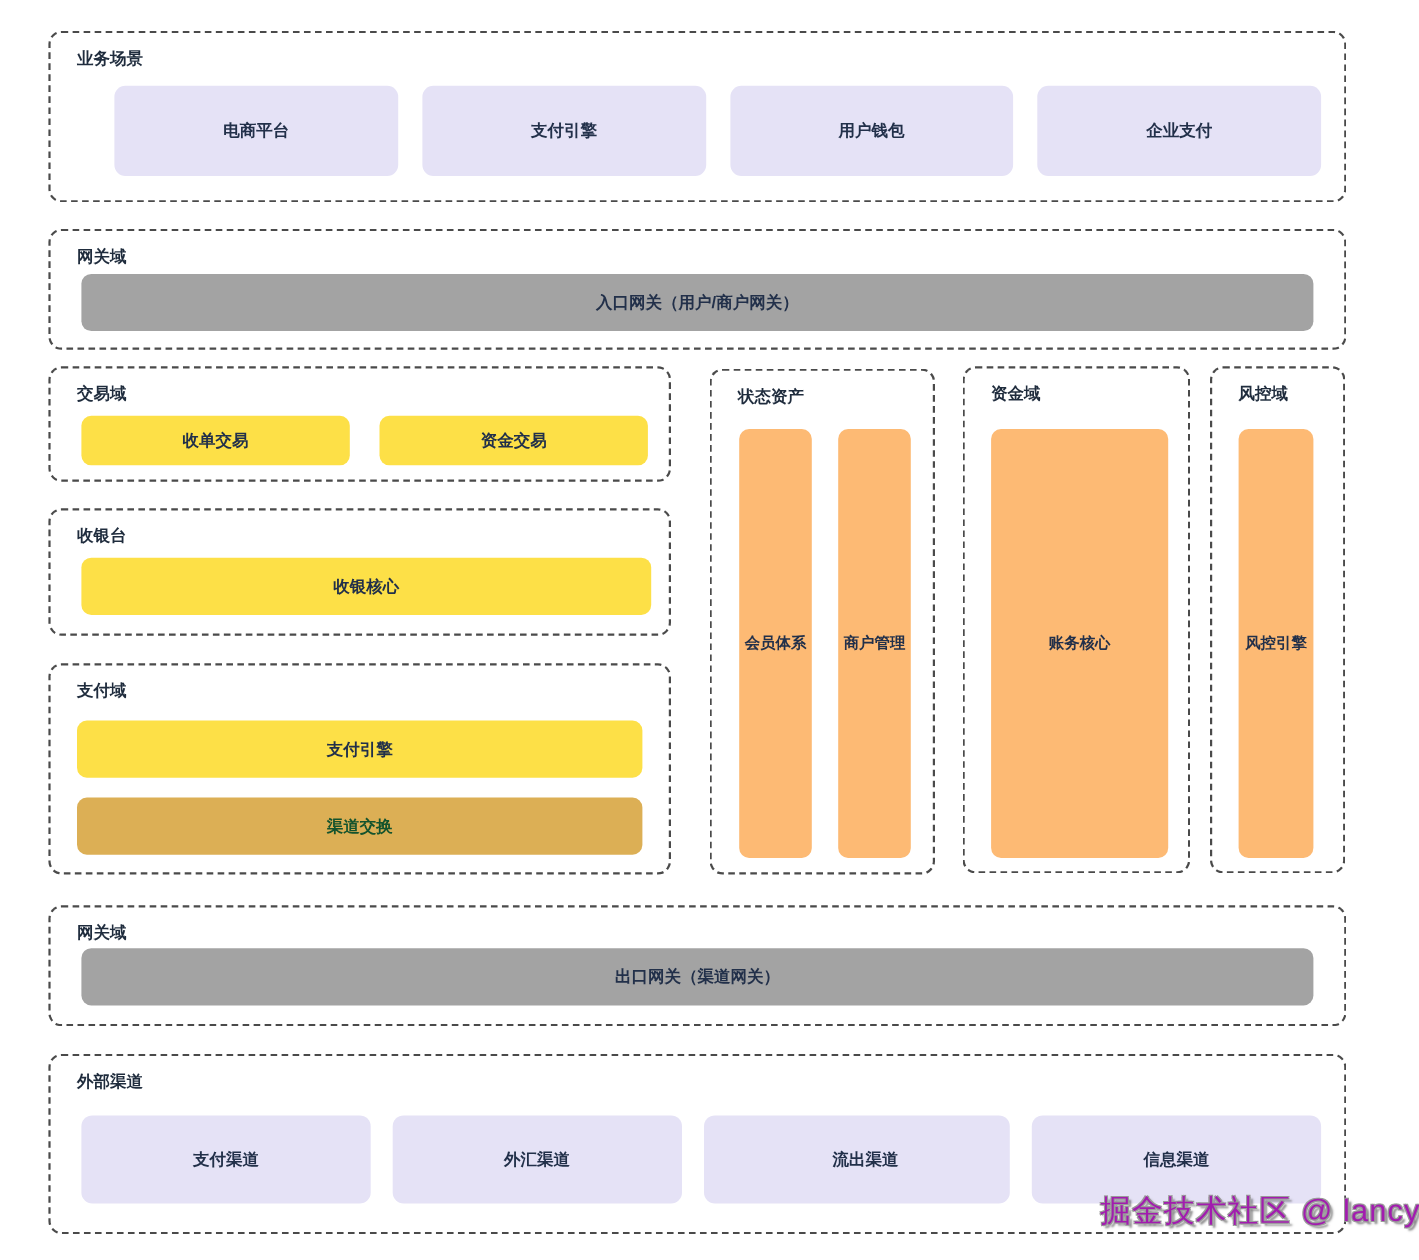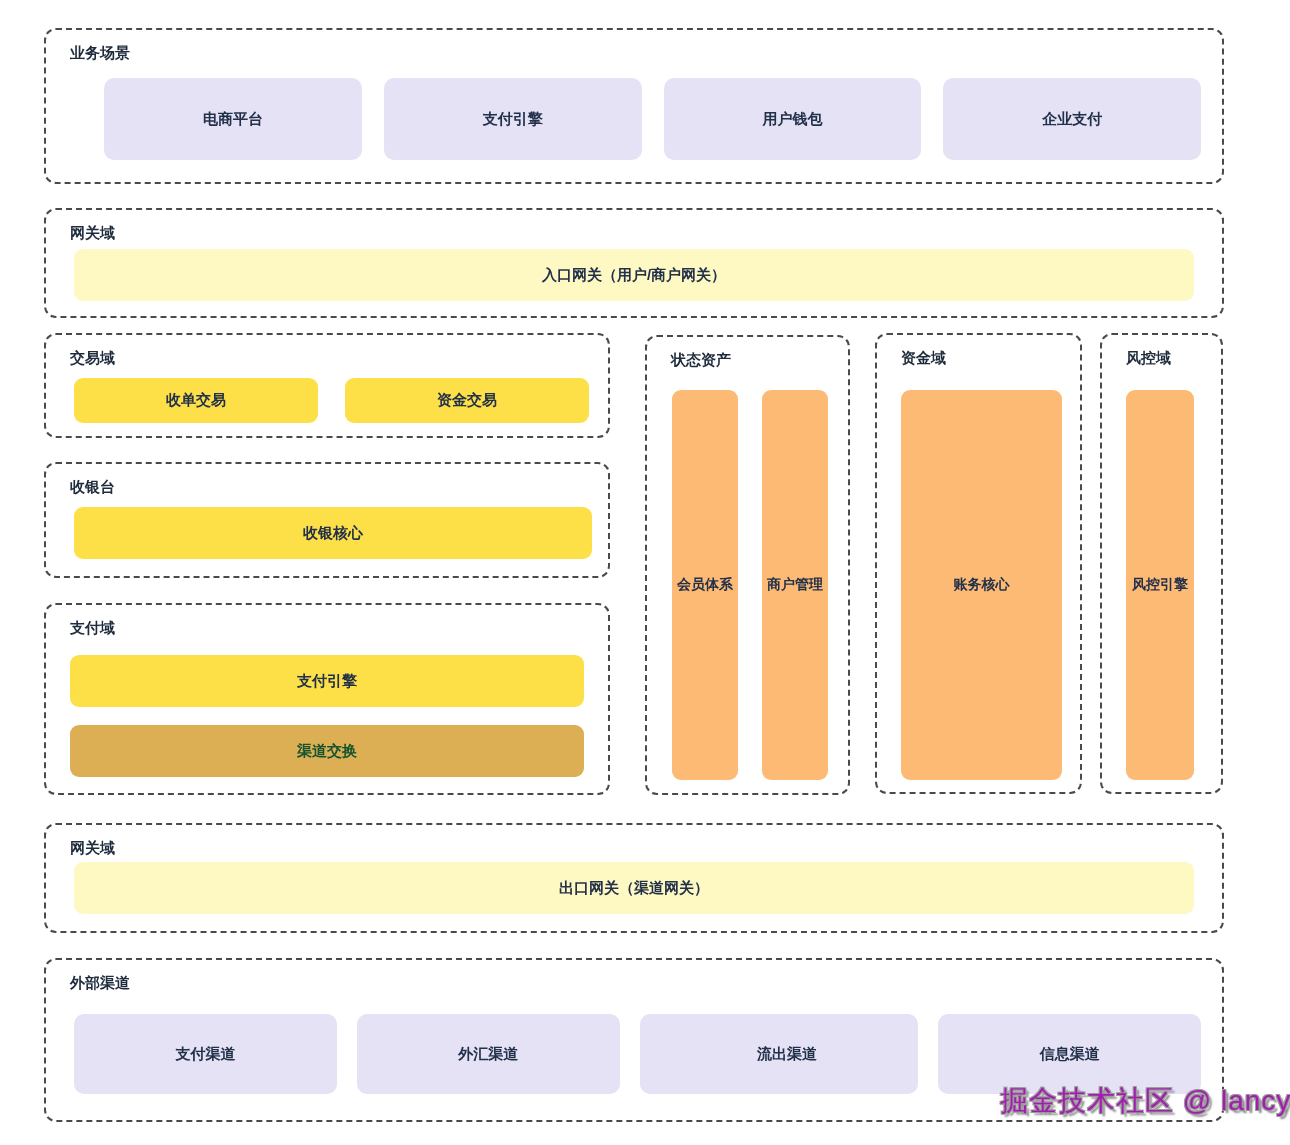--- a/index.html
+++ b/index.html
@@ -15,21 +15,21 @@
     position:absolute;top:14px;left:24px;font-size:15px;font-weight:bold;color:#1f2c3d;
     white-space:nowrap;
   }
   .node{
     display:flex;align-items:center;justify-content:center;
     font-size:15px;font-weight:bold;color:#22304a;border-radius:10px;
     white-space:nowrap;box-sizing:border-box;
   }
   .row{position:absolute;display:flex;}
   .purple{background:#e5e2f6;}
-  .blue{background:#fef9c3;border-radius:9px;}
+  .blue{background:#a3a3a3;border-radius:9px;}
   .cream{background:#fde047;border-radius:9px;}
   .gold{background:#dcaf55;color:#14532d;border-radius:9px;}
   .green{background:#fdba74;border-radius:9px;font-size:14px;}
   .vbox{height:390px;}
   .watermark{
     position:absolute;left:1000px;top:1082px;font-size:28px;letter-spacing:1px;
     color:#a21caf;white-space:nowrap;z-index:5;
     text-shadow:-1px -1px 0 #9a9a9a,1px -1px 0 #9a9a9a,-1px 1px 0 #9a9a9a,1px 1px 0 #9a9a9a,3px 3px 2px rgba(60,60,60,.65);
   }
 </style>

